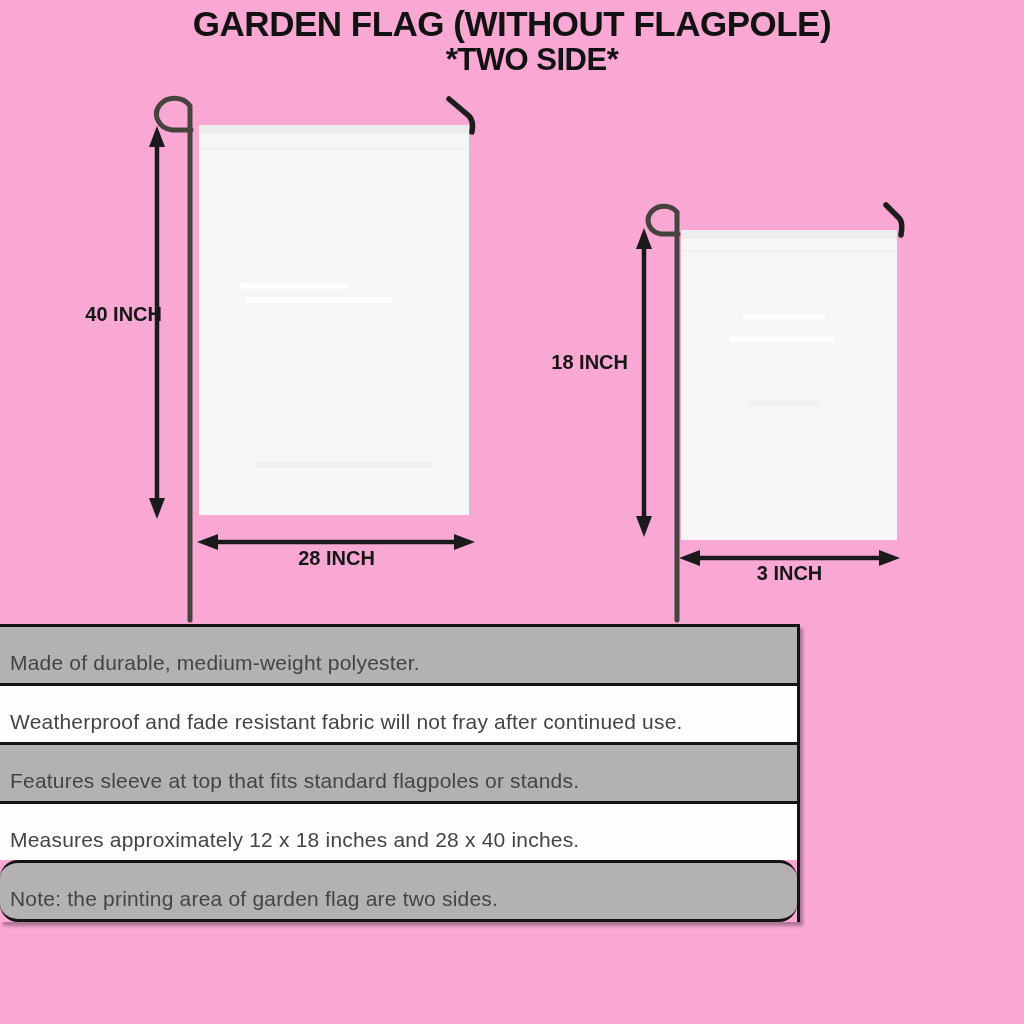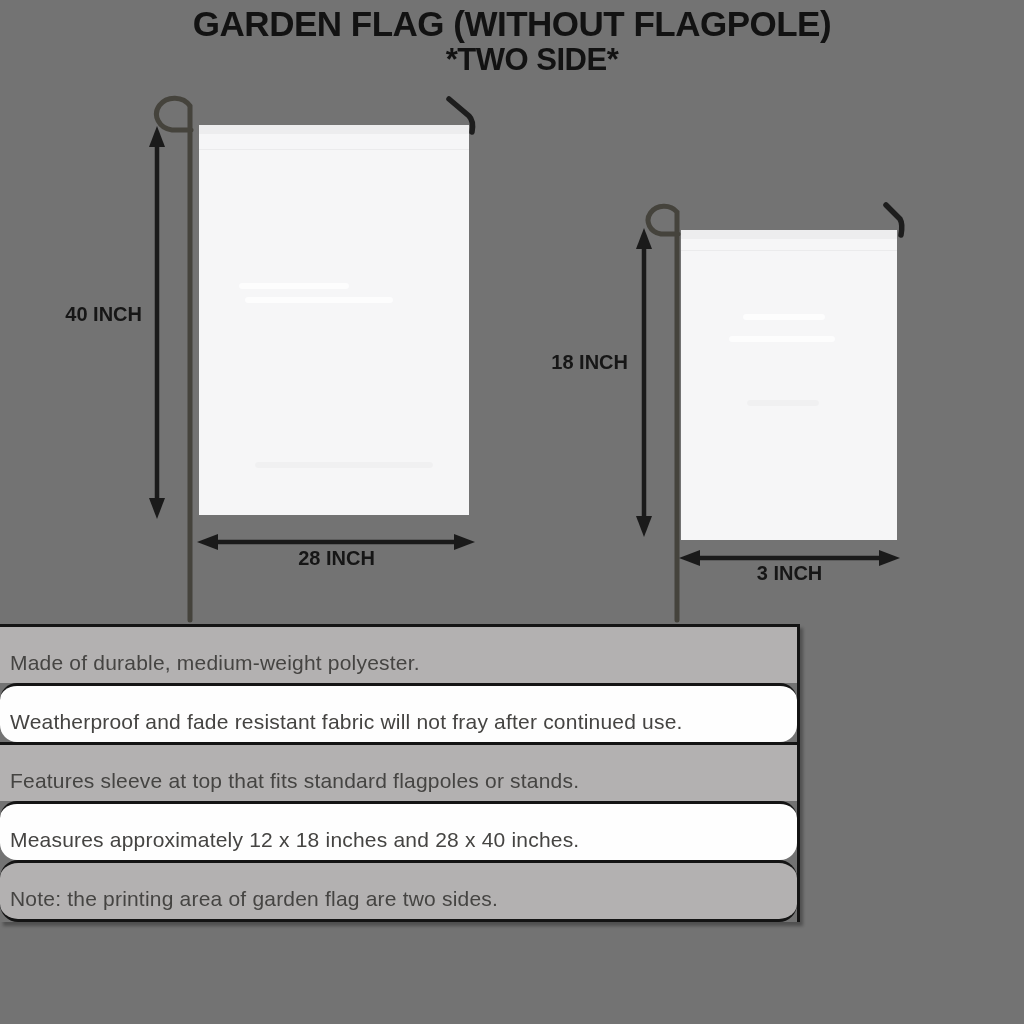--- a/index.html
+++ b/index.html
@@ -5,21 +5,21 @@
   html, body {
     margin: 0;
     padding: 0;
     background: #ffffff;
     font-family: "Liberation Sans", sans-serif;
   }
   #stage {
     position: relative;
     width: 1024px;
     height: 1024px;
-    background: #737373;
+    background: #f9a8d4;
     overflow: hidden;
   }
 
   
   .title-wrap {
     position: absolute;
     top: 4px;
     left: 0;
     width: 1024px;
     text-align: center;
@@ -75,21 +75,21 @@
 
   
   .dim-label {
     position: absolute;
     font-weight: bold;
     font-size: 20px;
     color: #161616;
     letter-spacing: 0px;
     white-space: nowrap;
   }
-  .dim-40 { left: 46px;  top: 303px; width: 96px;  text-align: right; }
+  .dim-40 { left: 66px;  top: 303px; width: 96px;  text-align: right; }
   .dim-28 { left: 198px; top: 547px; width: 277px; text-align: center; }
   .dim-18 { left: 538px; top: 351px; width: 90px;  text-align: right; }
   .dim-12 { left: 679px; top: 562px; width: 221px; text-align: center; }
 
   
   .features {
     position: absolute;
     left: 0;
     top: 624px;
     width: 797px;
@@ -104,21 +104,21 @@
     font-size: 21px;
     color: #454442;
     letter-spacing: 0.2px;
   }
   .band:last-child {
     height: 62px;
     border-bottom: 3px solid #141414;
     border-radius: 18px;
   }
   .band--gray  { background: #b3b1b1; }
-  .band--white { background: #fefefe; border-radius: 17px; }
+  .band--white { background: #fefefe; }
 </style>
 </head>
 <body>
 
 <div id="stage">
 
   <div class="title-wrap">
     <div class="title-line1">GARDEN FLAG (WITHOUT FLAGPOLE)</div>
     <div class="title-line2">*TWO SIDE*</div>
   </div>

